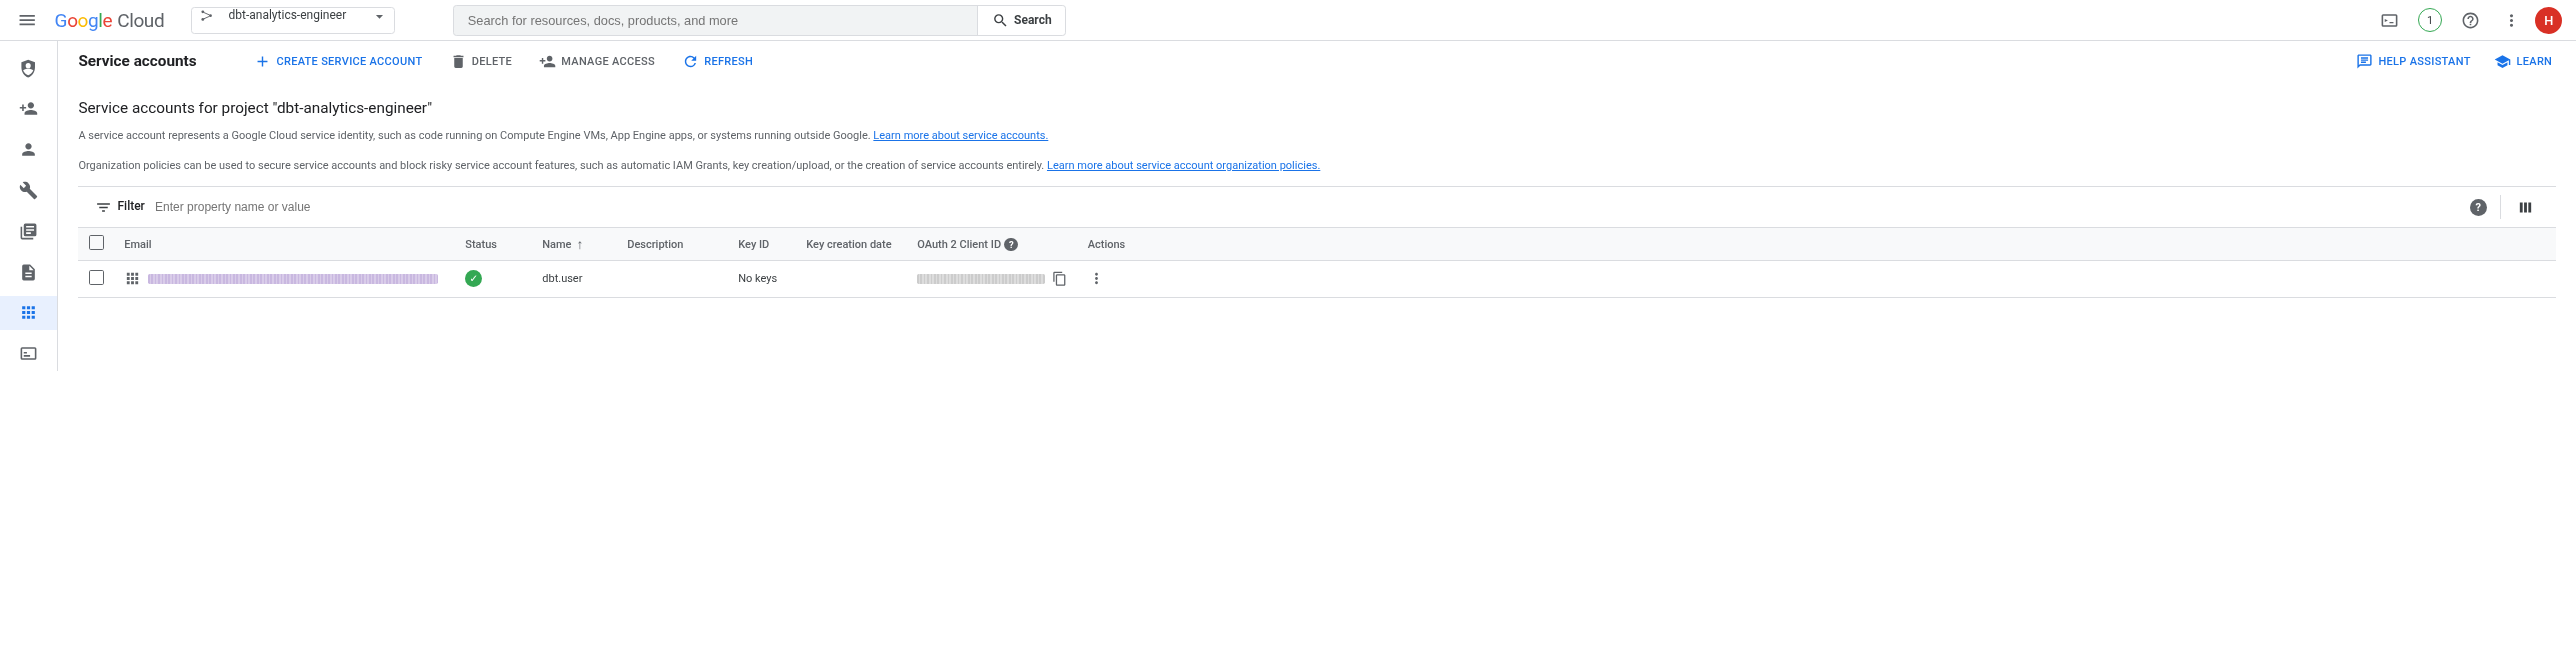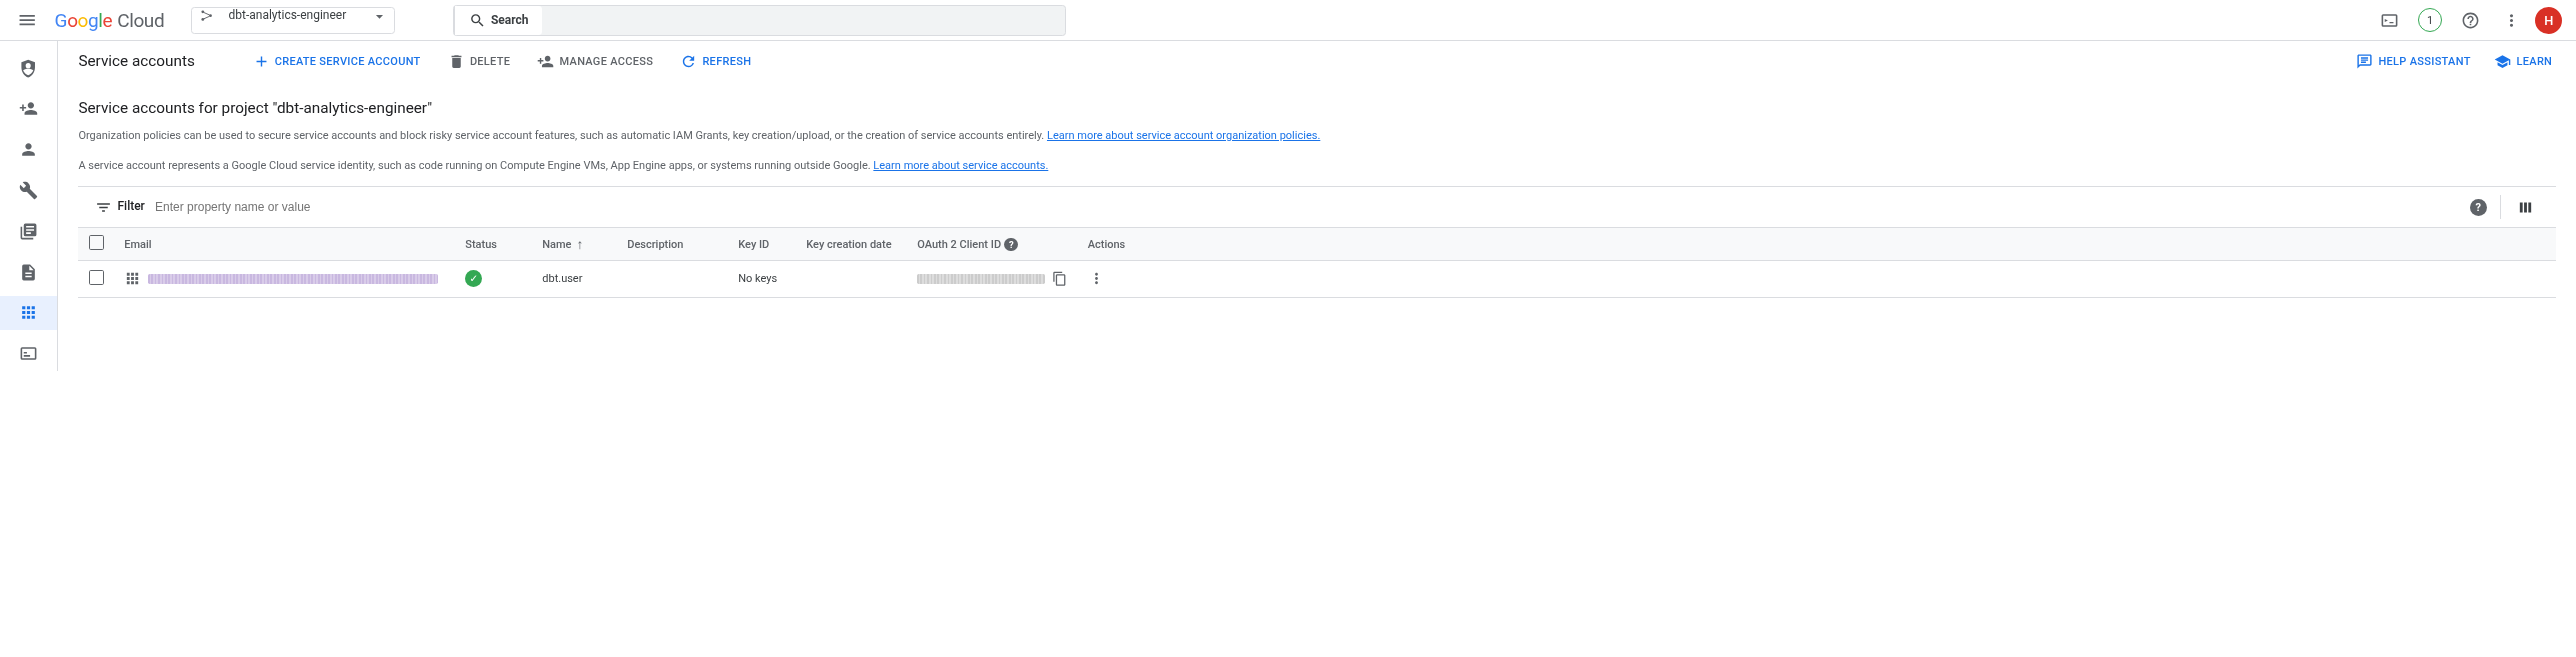--- a/index.html
+++ b/index.html
@@ -97,21 +97,21 @@
     
     
     .action-bar {
       display: flex;
       align-items: center;
       height: 41px;
       padding: 0 20.4px;
       gap: 20.4px;
       border-bottom: 0.9px solid transparent;
     }
-    .page-heading { font-size: 15.3px; font-weight: 400; color: #202124; margin-right: 34px; }
+    .page-heading { font-size: 15.3px; font-weight: 700; color: #202124; margin-right: 34px; }
     .action-btn { display: flex; align-items: center; gap: 5.1px; font-size: 11px; font-weight: 500; letter-spacing: 0.3px; cursor: pointer; padding: 5.1px 3.4px; }
     .action-btn.blue { color: #1a73e8; }
     .action-btn.gray { color: #5f6368; }
     .action-bar-right { margin-left: auto; display: flex; gap: 17px; }
     
     .content { padding: 17px 20.4px; }
     .subheading { font-size: 15.3px; font-weight: 400; margin-bottom: 10.2px; }
     .desc { font-size: 11px; color: #5f6368; line-height: 1.6; margin-bottom: 12px; }
     .desc a { color: #1a73e8; text-decoration: underline; }
     
@@ -175,20 +175,21 @@
     </span>
     <span class="proj-name">dbt-analytics-engineer</span>
     <span class="caret">
       <svg width="17" height="17" viewBox="0 0 24 24">
           <path fill="#5f6368" d="M7 10l5 5 5-5z"></path>
         </svg>
     </span>
   </div>
 
   <div class="search-box">
+    <input class="search-input" type="text" placeholder="Search for resources, docs, products, and more" style="">
     <div class="search-btn">
       <svg width="17" height="17" viewBox="0 0 24 24">
           <path fill="#3c4043" d="M15.5 14h-.79l-.28-.27A6.471 6.471 0 0016 9.5 6.5 6.5 0 109.5 16c1.61 0 3.09-.59 4.23-1.57l.27.28v.79l5 4.99L20.49 19l-4.99-5zm-6 0C7.01 14 5 11.99 5 9.5S7.01 5 9.5 5 14 7.01 14 9.5 11.99 14 9.5 14z"></path>
         </svg>
       <span>Search</span>
     </div>
   </div>
 
   <div class="header-right">
     <div class="icon-btn">
@@ -301,24 +302,24 @@
               <path fill="#1a73e8" d="M5 13.18v4L12 21l7-3.82v-4L12 17l-7-3.82zM12 3L1 9l11 6 9-4.91V17h2V9L12 3z"></path>
             </svg>
           <span>LEARN</span>
         </div>
       </div>
     </div>
 
     <div class="content">
       <div class="subheading">Service accounts for project "dbt-analytics-engineer"</div>
       <div class="desc">
+        <span>A service account represents a Google Cloud service identity, such as code running on Compute Engine VMs, App Engine apps, or systems running outside Google. </span><a href="#">Learn more about service accounts.</a>
+      </div>
+      <div class="desc">
         <span>Organization policies can be used to secure service accounts and block risky service account features, such as automatic IAM Grants, key creation/upload, or the creation of service accounts entirely. </span><a href="#">Learn more about service account organization policies.</a>
-      </div>
-      <div class="desc">
-        <span>A service account represents a Google Cloud service identity, such as code running on Compute Engine VMs, App Engine apps, or systems running outside Google. </span><a href="#">Learn more about service accounts.</a>
       </div>
 
       <div class="filter-bar">
         <div class="filter-label">
           <svg width="17" height="17" viewBox="0 0 24 24">
               <path fill="#3c4043" d="M10 18h4v-2h-4v2zM3 6v2h18V6H3zm3 7h12v-2H6v2z"></path>
             </svg>
           <span>Filter</span>
         </div>
         <input class="filter-input" type="text" placeholder="Enter property name or value" style="">

